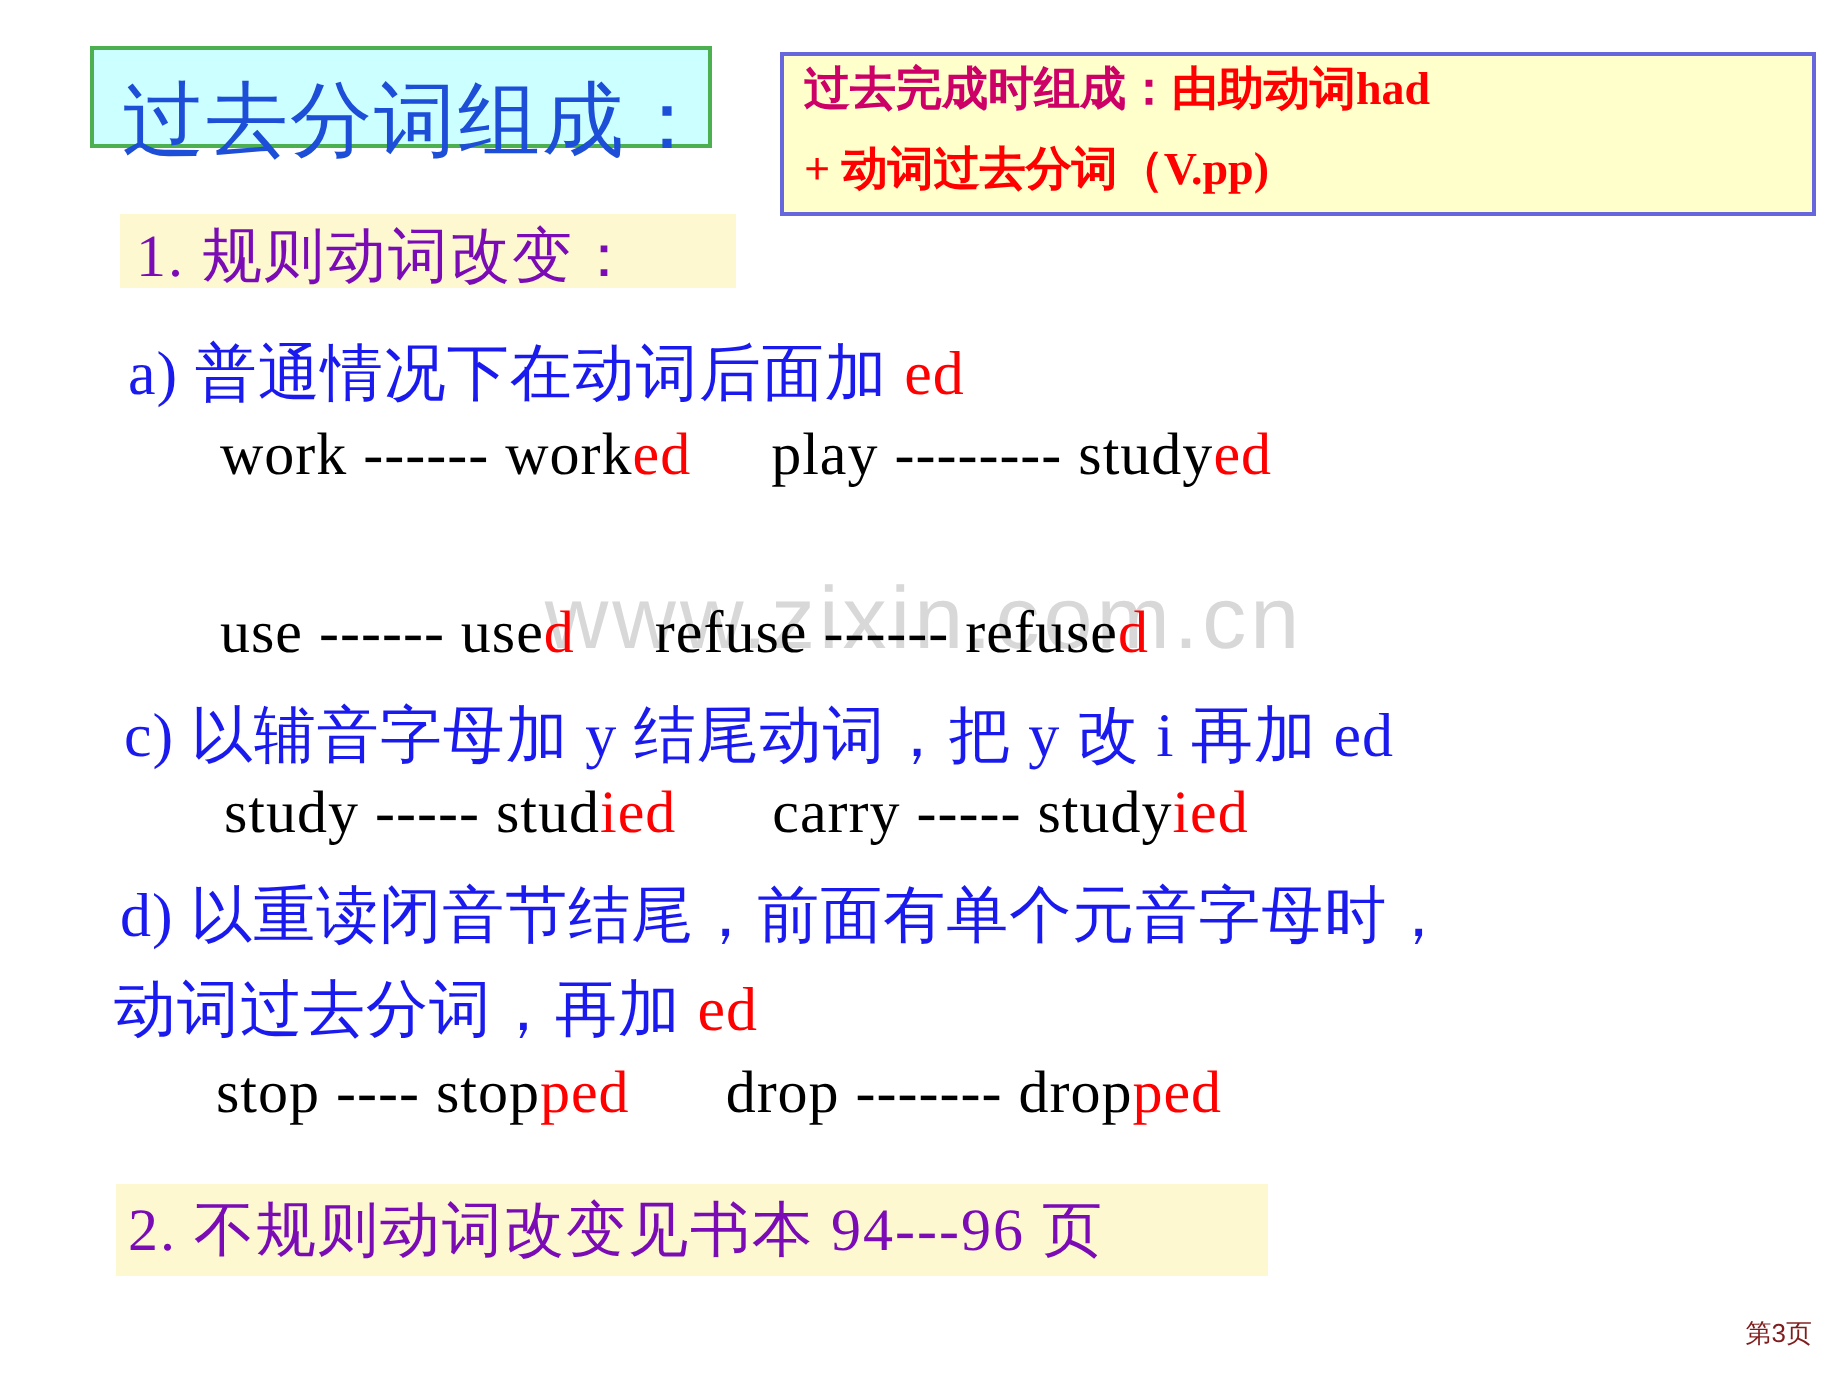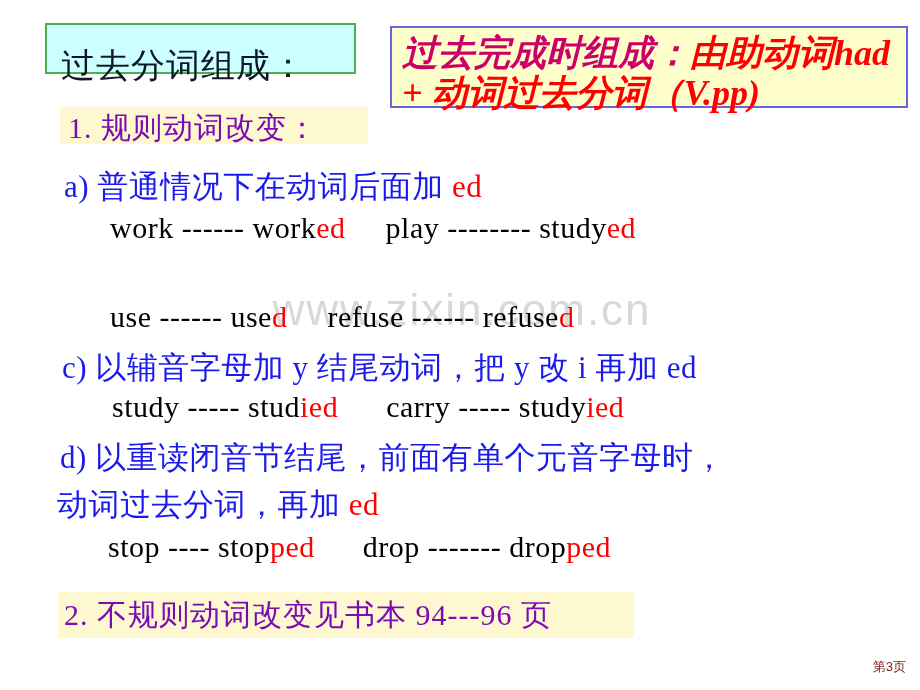--- a/index.html
+++ b/index.html
@@ -46,46 +46,45 @@
     width: 311px;
     height: 51px;
     background: #ccffff;
     border: 2px solid #4caf50;
     box-sizing: border-box;
     z-index: 3;
   }
   .title-box-left .txt {
     position: absolute;
     left: 14px;
-    top: 18px;
-    font-size: 34px;
-    color: #0f172a;
+    top: 8px;
+    font-size: 41px;
+    color: #1d4ed8;
     white-space: nowrap;
     letter-spacing: 1px;
   }
 
   .title-box-right {
     position: absolute;
     left: 390px;
     top: 26px;
     width: 518px;
     height: 82px;
     background: #ffffcc;
     border: 2px solid #6666dd;
     box-sizing: border-box;
     z-index: 3;
   }
   .title-box-right .line {
     position: absolute;
     left: 10px;
-    font-size: 36px;
+    font-size: 23px;
     font-weight: bold;
     white-space: nowrap;
     letter-spacing: 0px;
-    font-style: italic;
   }
   .title-box-right .line1 { top: 1px; }
   .title-box-right .line2 { top: 41px; }
   .c-magenta { color: #cc0066; }
   .c-red     { color: #ff0000; }
 
   
   .band {
     position: absolute;
     background: #fdf8cf;

